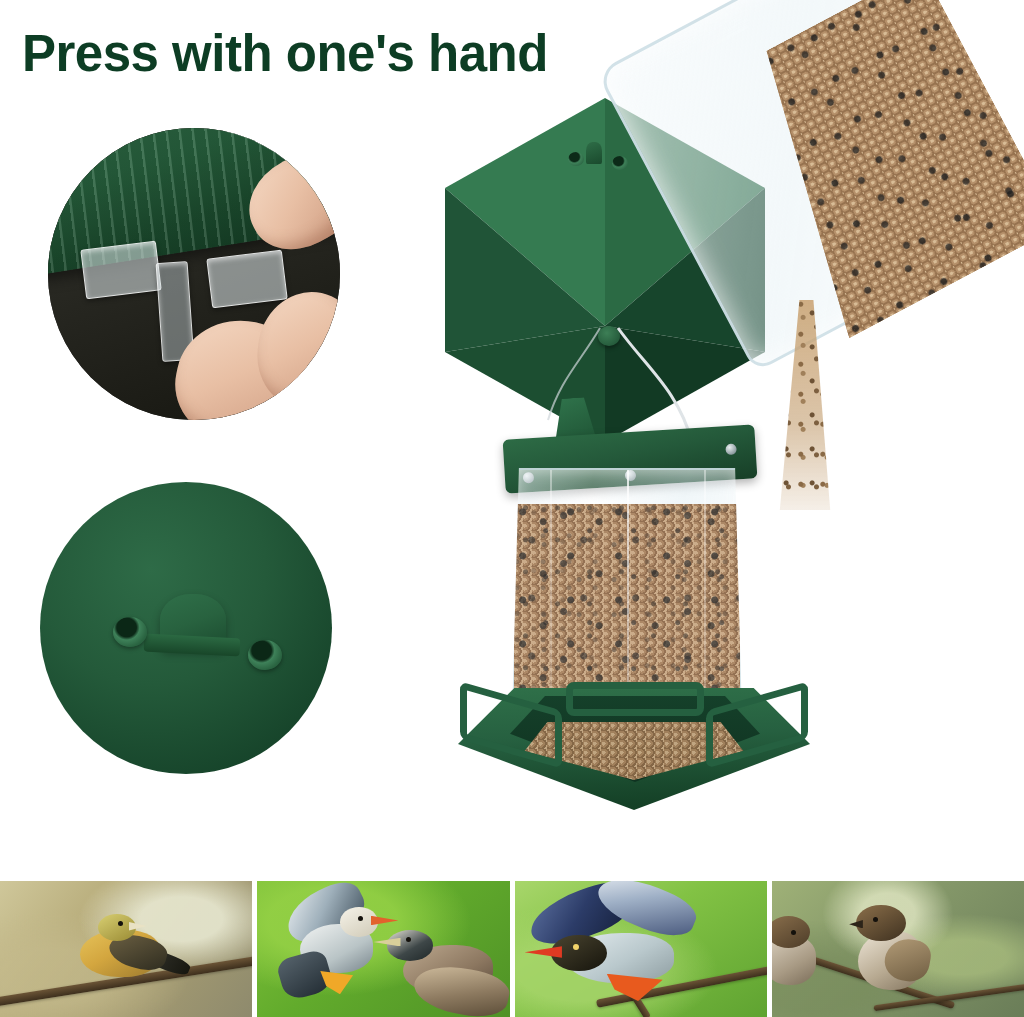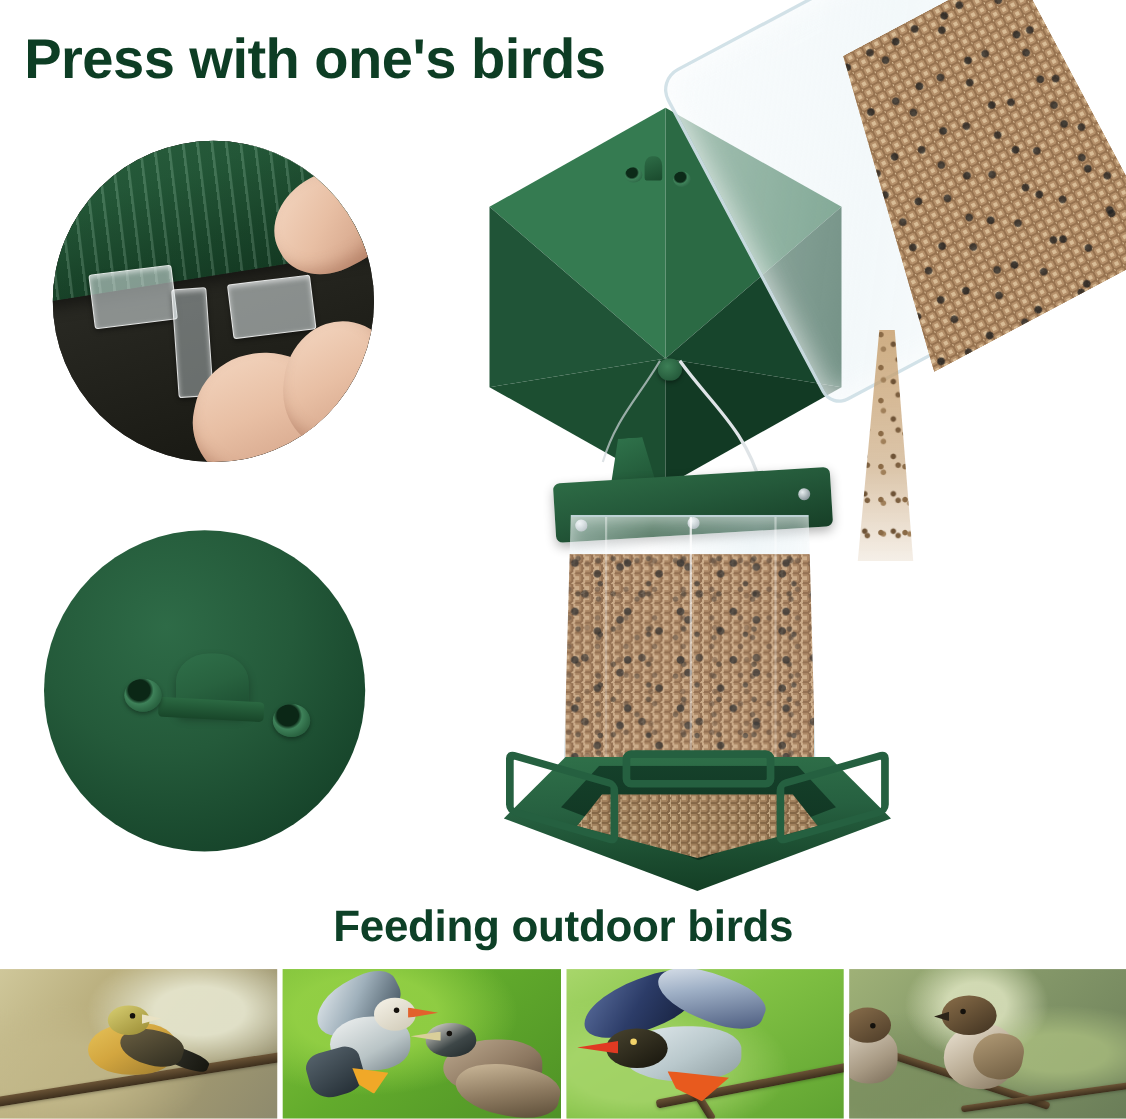--- a/index.html
+++ b/index.html
@@ -286,21 +286,21 @@
   .bird-wing { position: absolute; border-radius: 60% 40% 50% 50%; }
   .bird-tail { position: absolute; border-radius: 30% 30% 40% 40%; }
   .bird-beak { position: absolute; }
   .bird-eye { position: absolute; border-radius: 50%; background: #14110c; }
 </style>
 </head>
 <body>
 
 <div id="stage">
 
-  <div class="headline">Press with one's birds</div>
+  <div class="headline">Press with one's hand</div>
 
   <div class="circle-inset" id="inset-hand">
     <div class="ins-bg-dark"></div>
     <div class="ins-white-corner"></div>
     <div class="ins-lid"></div>
     <div class="ins-clip" id="clip-a"></div>
     <div class="ins-clip" id="clip-b"></div>
     <div class="ins-clip" id="clip-stem"></div>
     <div class="ins-finger" id="finger-top"></div>
     <div class="ins-finger" id="finger-bot"></div>
@@ -357,21 +357,20 @@
       <div class="base-rail" id="rail-c"></div>
     </div>
   </div>
 
   <div class="pour-box">
     <div class="pour-body"></div>
     <div class="pour-seed"></div>
   </div>
   <div class="pour-stream"></div>
 
-  <div class="caption">Feeding outdoor birds</div>
 
   <div class="photo-strip">
 
     <div class="photo" id="photo-1">
       <div class="branch" style="left:-4%;top:70%;width:112%;height:9px;transform:rotate(-9deg)"></div>
       <div class="bird" style="left:30%;top:22%;width:44%;height:58%">
         <div class="bird-tail" style="left:52%;top:52%;width:52%;height:20%;background:linear-gradient(100deg,#3b3b33,#16160f);transform:rotate(22deg)"></div>
         <div class="bird-body" style="left:4%;top:24%;width:72%;height:60%;background:linear-gradient(150deg,#e6c35a 0%,#d3a63f 45%,#9c7a2e 100%)"></div>
         <div class="bird-wing" style="left:30%;top:32%;width:52%;height:40%;background:linear-gradient(140deg,#6e6244,#2c2a1e);transform:rotate(16deg)"></div>
         <div class="bird-head" style="left:20%;top:4%;width:34%;height:34%;background:linear-gradient(150deg,#d8cf72,#9a8b34)"></div>

